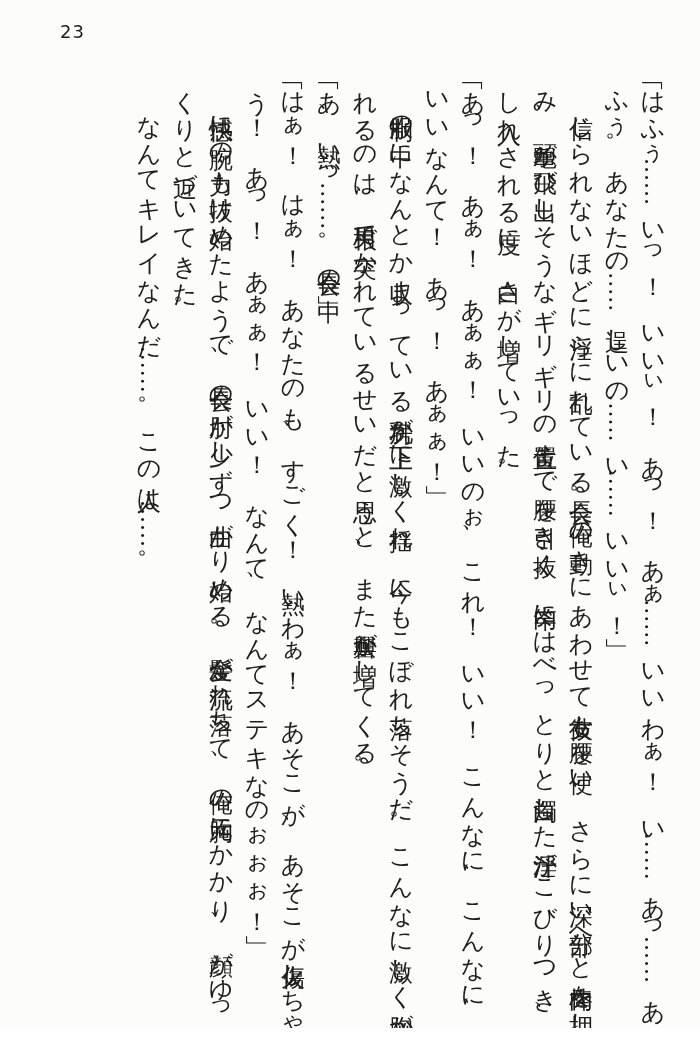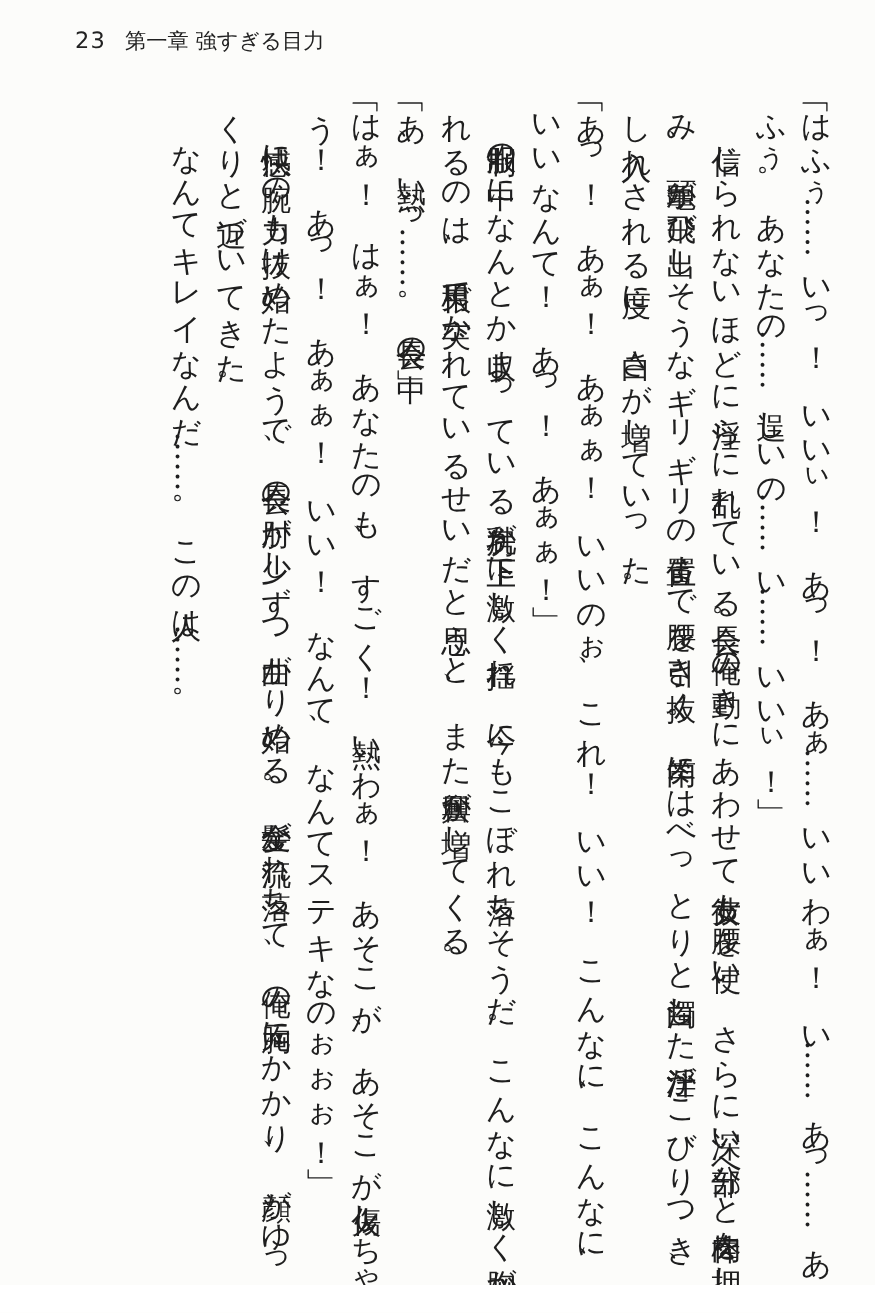--- a/index.html
+++ b/index.html
@@ -42,21 +42,20 @@
   }
   .para { margin: 0; }
   .para.indent { text-indent: 1em; }
 </style>
 </head>
 <body>
 
 <div class="page" style="--bg: #fcfcfa; --ink: #1e1e1e;">
   <header class="running-head">
     <span class="pagenum">23</span>
-    <span class="chapter">第一章 強すぎる目力</span>
   </header>
   <main class="text-block">
       <p class="para">「はふぅ……いっ！　いいぃ！　あっ！　あぁ……いいわぁ！　い……あっ……あふぅ。あなたの……逞しいの……い……いいぃ！」</p>
       <p class="para indent">信じられないほどに淫らに乱れている会長。俺の動きにあわせて彼女も腰を使い、さらに深い部分へと肉棒を押し込み、亀頭が飛び出しそうなギリギリの位置まで腰を引き抜く。肉竿にはべっとりと白濁した淫汁がこびりつき、出し入れされる度に、白さが増していった。</p>
       <p class="para">「あっ！　あぁ！　あぁぁ！　いいのぉ、これ！　いい！　こんなに、こんなに、いいなんて！　あっ！　あぁぁ！」</p>
       <p class="para indent">制服の中になんとか収まっている乳房が上下に激しく揺れ、今にもこぼれ落ちそうだ。こんなに激しく胸が揺れるのは、男根で突かれているせいだと思うと、また興奮が増してくる。</p>
       <p class="para">「あ、熱いっ……。会長の中」</p>
       <p class="para">「はぁ！　はぁ！　あなたのも、すごく！　熱いわぁ！　あそこが、あそこが火傷しちゃう！　あっ！　あぁぁ！　いい！　なんて、なんてステキなのぉぉぉ！」</p>
       <p class="para indent">快感に腕の力も抜け始めたようで、会長の肘が少しずつ曲がり始める。金髪が流れ落ちて、俺の胸元にかかり、顔がゆっくりと近づいてきた。</p>
       <p class="para indent">なんてキレイなんだ……。この人は……。</p>

